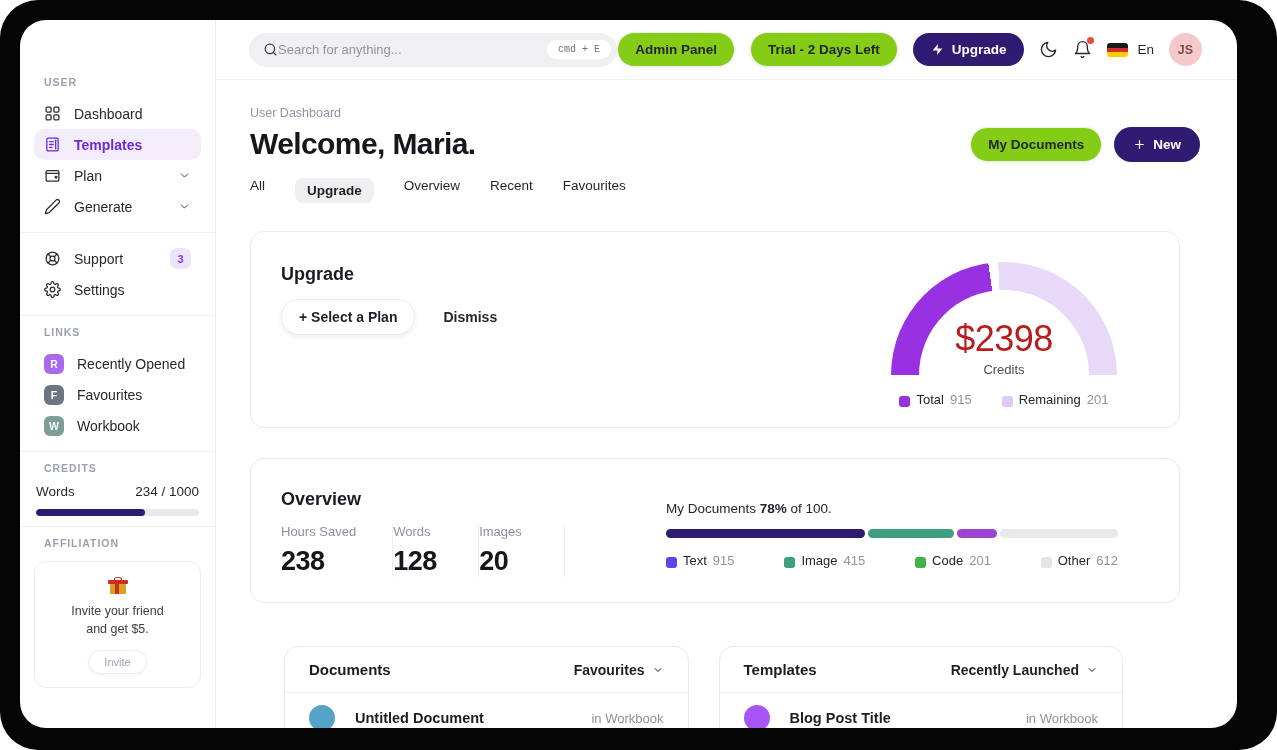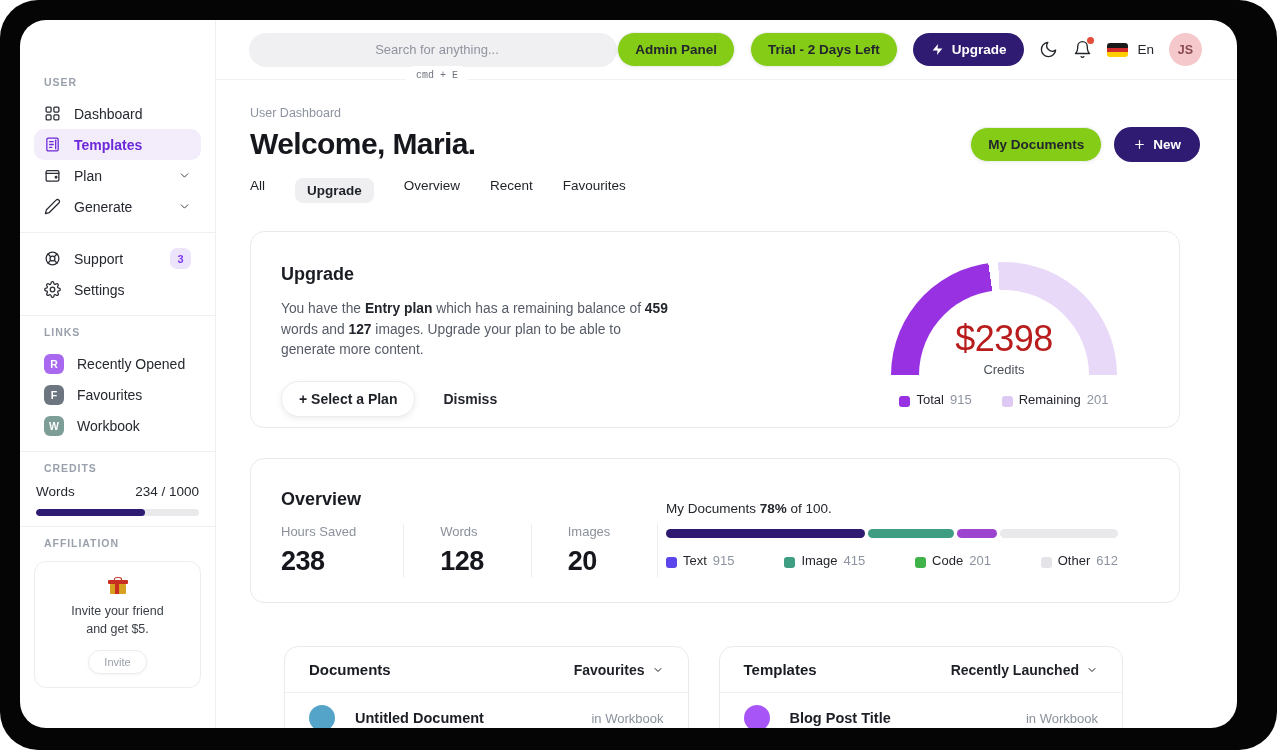--- a/index.html
+++ b/index.html
@@ -27,21 +27,21 @@
   .gift-lid { position:absolute; top:3px; left:-1px; width:20px; height:4px; background:#c92f21; border-radius:1px; }
   .gift-box { position:absolute; top:7px; left:1px; width:16px; height:10px; background:#d8a01f; border-radius:1px; }
   .gift-box::after { content:""; position:absolute; left:5.5px; top:0; width:4px; height:10px; background:#c92f21; }
   .gift-bow { position:absolute; top:0; left:5px; width:8px; height:4px; border:1.5px solid #c92f21; border-radius:50% 50% 0 0; border-bottom:none; }
   .aff-text { font-size:12.5px; color:#3a3f47; line-height:1.45; }
   .invite-btn { margin-top:12px; display:inline-block; padding:5px 15px; border:1px solid #ededf0; border-radius:999px; font-size:11px; color:#9aa0ab; background:#fff; box-shadow:0 1px 3px rgba(20,20,30,.05); cursor:pointer; }
 
   
   .main { flex:1; display:flex; flex-direction:column; min-width:0; }
   .topbar { flex:0 0 60px; height:60px; display:flex; align-items:center; padding:0 35px 0 33px; border-bottom:1px solid #f1f1f4; }
-  .search { width:368px; height:34px; background:#f0f0f3; border-radius:999px; display:flex; align-items:center; gap:9px; padding:0 6px 0 14px; cursor:text;flex-direction:column; }
+  .search { width:368px; height:34px; background:#f0f0f3; border-radius:999px; display:flex; align-items:center; padding:0 6px 0 14px; cursor:text; }
   .search svg { width:15px; height:15px; stroke:#3a3f46; stroke-width:2; fill:none; stroke-linecap:round; }
   .search-ph { color:#8f949e; font-size:13px; flex:1; }
   .kbd { background:#fff; border-radius:999px; padding:4px 11px; font-family:"Liberation Mono","DejaVu Sans Mono",monospace; font-size:10px; color:#6e737d; }
   .topbar-right { margin-left:auto; display:flex; align-items:center; gap:15px; }
   .pill-btn { background:#84cc16; border:1px solid #f0f0f2; box-shadow:0 1px 4px rgba(20,20,30,.06); border-radius:999px; padding:9px 17px; font-size:13.5px; font-weight:600; color:#23262c; cursor:pointer; font-family:inherit; }
   .upgrade-btn { background:#301b72; color:#fff; border:none; border-radius:999px; padding:9px 18px; font-size:13.5px; font-weight:600; display:flex; align-items:center; gap:8px; cursor:pointer; font-family:inherit; }
   .upgrade-btn svg { width:13px; height:13px; fill:#fff; stroke:none; }
   .icon-btn { background:none; border:none; cursor:pointer; position:relative; display:flex; padding:0; }
   .icon-btn svg { width:19px; height:19px; stroke:#23262c; stroke-width:1.7; fill:none; stroke-linecap:round; stroke-linejoin:round; }
   .dot { position:absolute; top:-3px; right:-2px; width:7px; height:7px; border-radius:50%; background:#e34d3a; }
@@ -79,21 +79,21 @@
   .gauge-amount { font-size:36px; font-weight:400; color:#b91c1c; letter-spacing:-.5px; }
   .gauge-caption { font-size:13px; color:#4a4f58; margin-top:2px; }
   .gauge-legend { display:flex; justify-content:center; gap:30px; margin-top:17px; font-size:13px; align-items:center; }
   .leg-item { display:flex; align-items:flex-end; gap:6px; color:#23262d; font-weight:500; }
   .leg-val { color:#8d93a0; font-weight:400; }
   .sq { width:11px; height:11px; border-radius:3px; display:inline-block; }
   .sq-total { background:#9831e2; } .sq-remain { background:#ddc9f3; }
 
   .overview-card { margin-top:30px; height:145px; padding:30px; }
   .stats { display:flex; margin-top:2px; }
-  .stat { padding-right:47px; margin-right:36px; border-right:1px solid #ededf0; min-width:86px; }
+  .stat { padding-right:36px; border-right:1px solid #ededf0; min-width:86px; }
   .stat-label { font-size:13px; color:#8b919c; margin-bottom:7px; }
   .stat-value { font-size:27px; font-weight:800; color:#15171c; letter-spacing:-.5px; }
   .ov-right { position:absolute; left:415px; top:42px; width:452px; }
   .ov-caption { font-size:13.5px; color:#23262d; }
   .ov-caption b { font-weight:700; }
   .stacked-bar { display:flex; gap:3px; height:9px; margin-top:13px; }
   .seg { border-radius:5px; height:9px; }
   .seg-text { width:44%; background:#2e1a70; }
   .seg-image { width:19%; background:#3f9e82; }
   .seg-code { width:9%; background:#9c44cf; }
@@ -288,21 +288,20 @@
         <span class="tab active">Upgrade</span>
         <span class="tab">Overview</span>
         <span class="tab">Recent</span>
         <span class="tab">Favourites</span>
       </div>
 
       <div class="cards">
 
         <section class="card upgrade-card">
           <h2>Upgrade</h2>
-          <p><span>You have the </span><b>Entry plan</b><span> which has a remaining balance of </span><b>459</b><span> words and </span><b>127</b><span> images. Upgrade your plan to be able to generate more content.</span></p>
           <div class="card-actions">
             <button class="select-plan">+ <span>Select a Plan</span></button>
             <button class="dismiss">Dismiss</button>
           </div>
 
           <div class="gauge-wrap">
             <div class="gauge">
               <div class="gauge-center">
                 <div class="gauge-amount">$2398</div>
                 <div class="gauge-caption">Credits</div>

